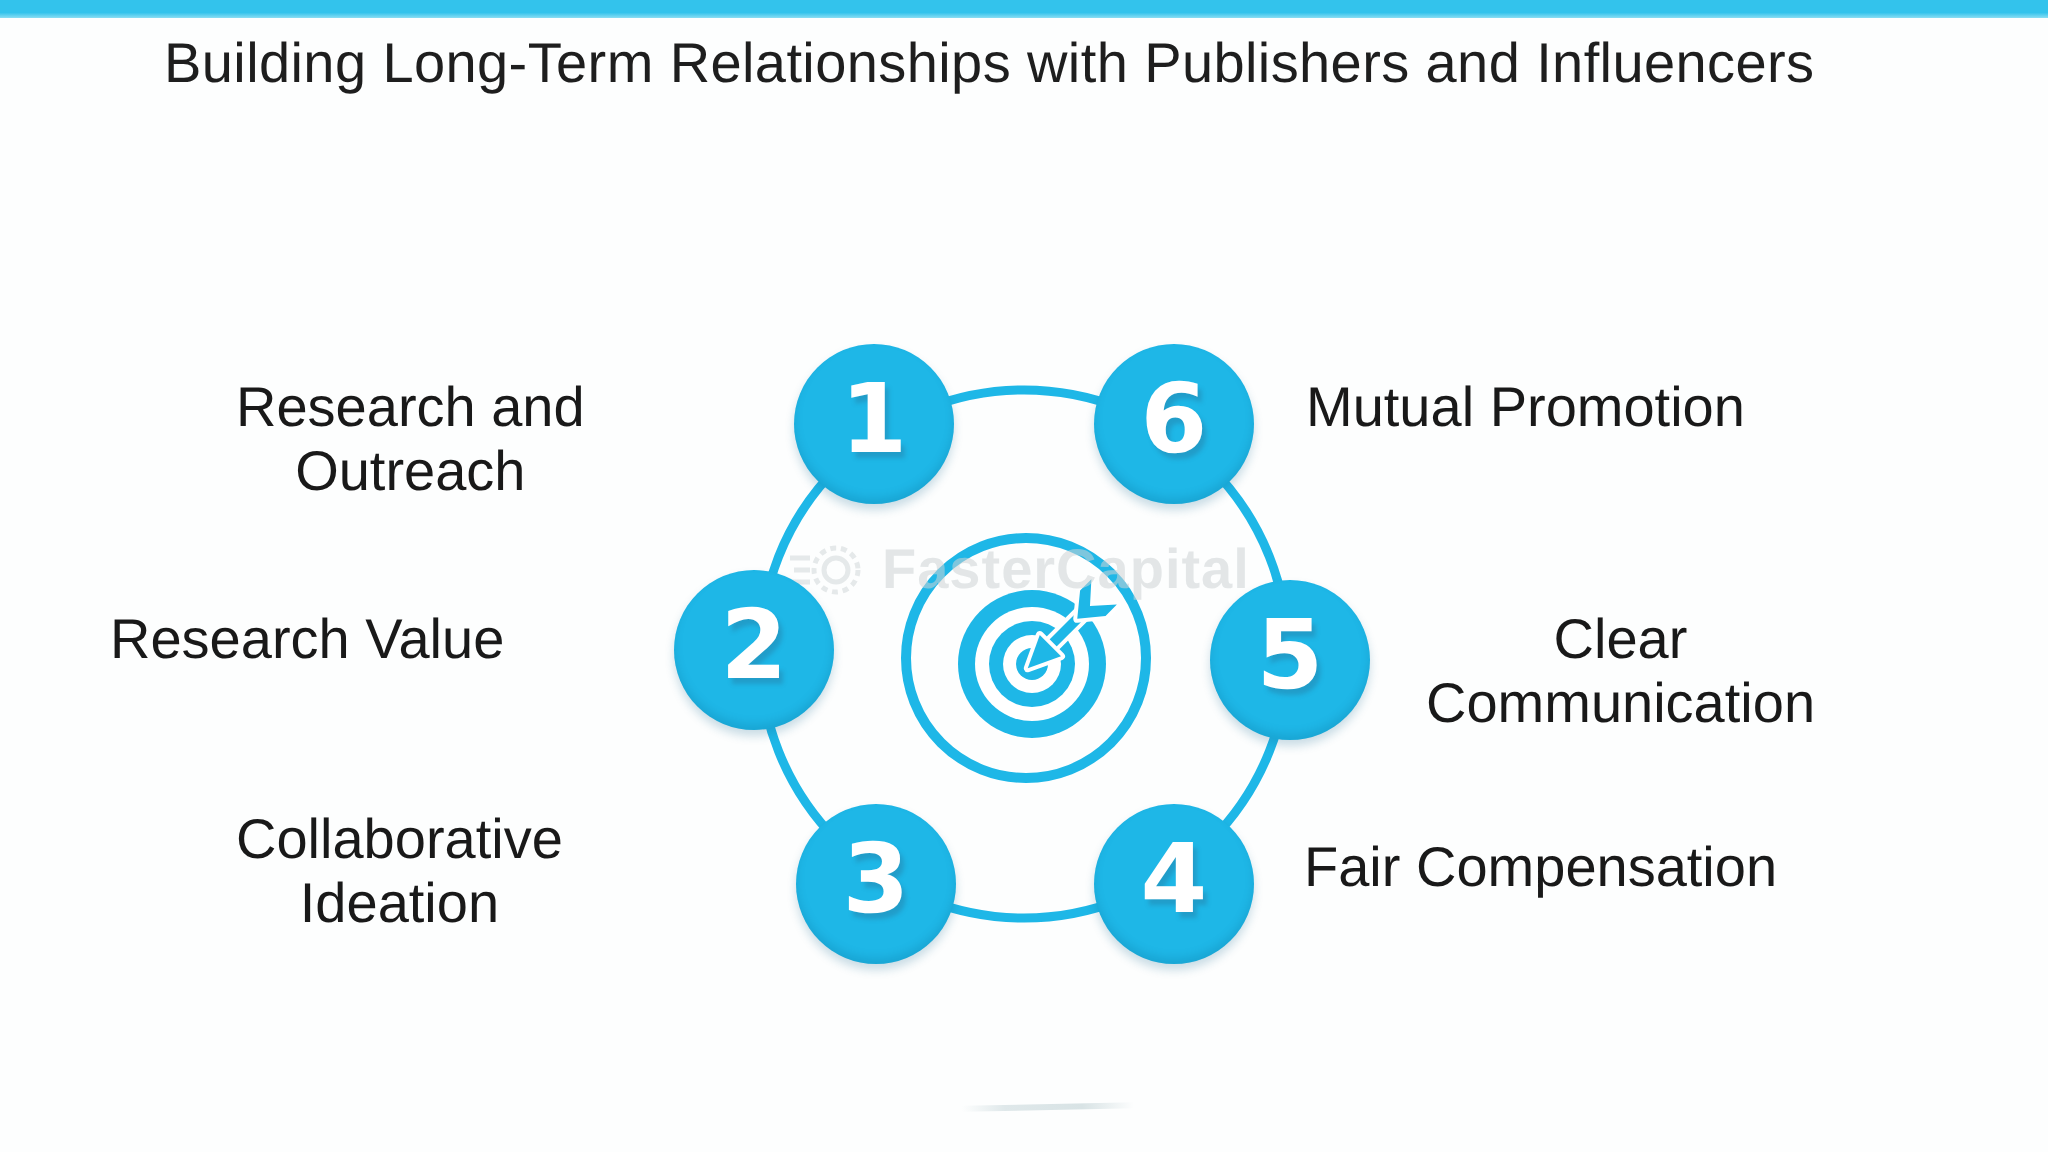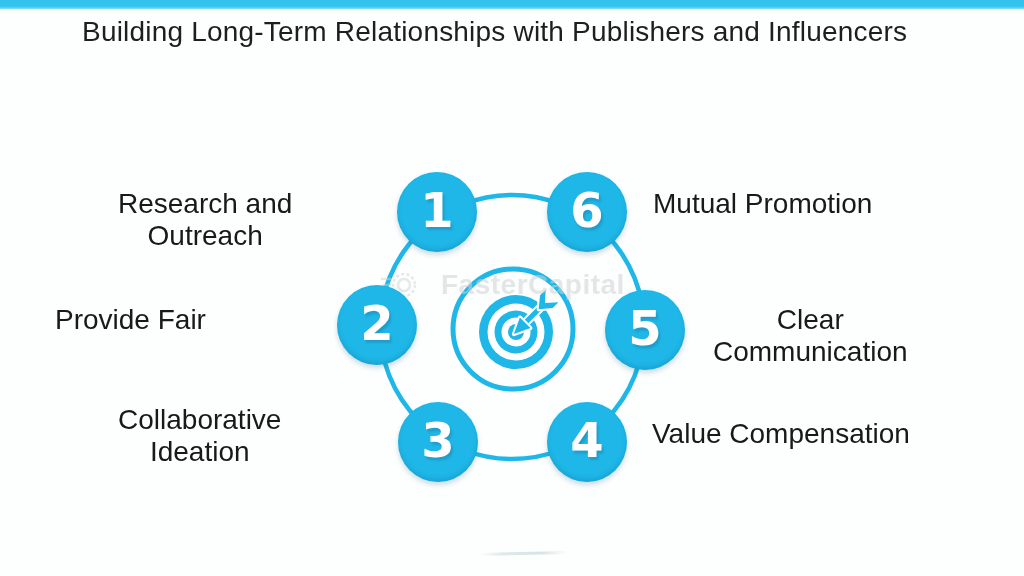--- a/index.html
+++ b/index.html
@@ -39,22 +39,22 @@
     padding-bottom:4px;
   }
   .label{
     position:absolute;
     font-size:28px;line-height:32px;font-weight:400;
     color:var(--label_text,#191919);
     white-space:pre-line;
     text-align:center;
   }
   .watermark{
-    position:absolute;left:380px;top:266px;
-    display:flex;align-items:center;gap:21px;
+    position:absolute;left:394px;top:266px;
+    display:flex;align-items:center;gap:7px;
     opacity:0.55;pointer-events:none;
   }
   .watermark .wm-text{
     font-size:28px;font-weight:bold;letter-spacing:.5px;
     color:#ced4d6;
   }
   .wm-logo{opacity:.9;}
   .bottom-smudge{
     position:absolute;left:481px;top:552px;width:86px;height:3px;
     background:linear-gradient(90deg,rgba(210,222,224,0) 0%, #dfe8ea 25%, #d8e3e5 70%, rgba(210,222,224,0) 100%);
@@ -117,23 +117,23 @@
   </div>
   <div class="node" style="left:605px;top:290px;">
     <span>5</span>
   </div>
   <div class="node" style="left:547px;top:172px;">
     <span>6</span>
   </div>
 
   <div class="label" style="left:118px;top:188px;">Research and
 Outreach</div>
-  <div class="label" style="left:55px;top:304px;">Provide Fair</div>
+  <div class="label" style="left:55px;top:304px;">Research Value</div>
   <div class="label" style="left:118px;top:404px;">Collaborative
 Ideation</div>
-  <div class="label" style="left:652px;top:418px;">Value Compensation</div>
+  <div class="label" style="left:652px;top:418px;">Fair Compensation</div>
   <div class="label" style="left:713px;top:304px;">Clear
 Communication</div>
   <div class="label" style="left:653px;top:188px;">Mutual Promotion</div>
 
   <div class="bottom-smudge"></div>
 
 </div>
 
 </body></html>

